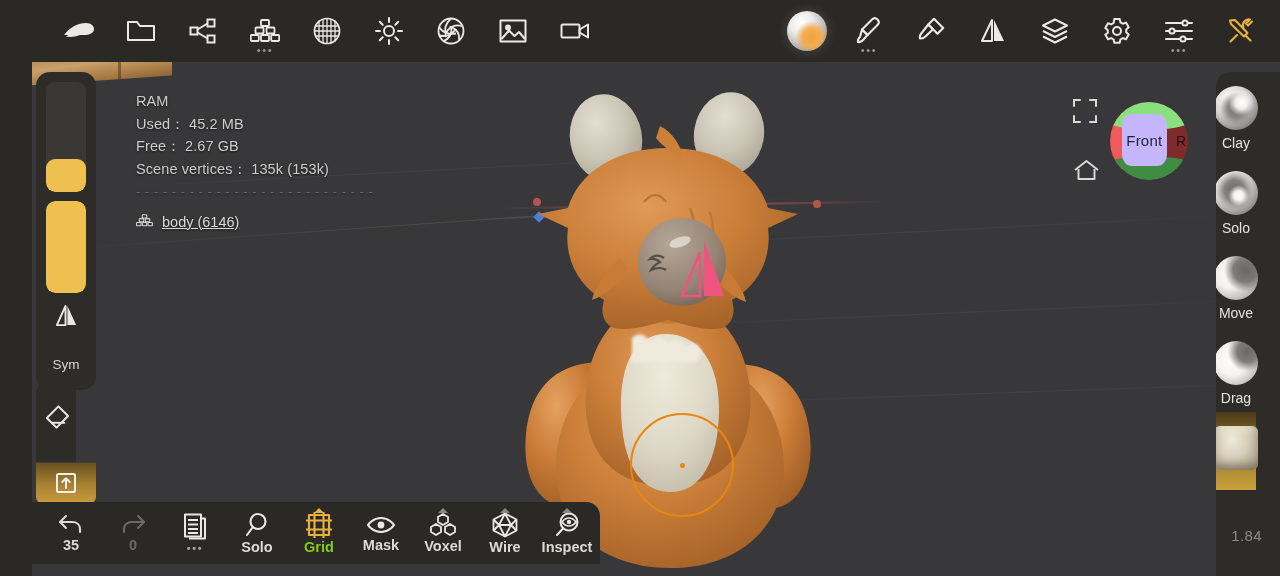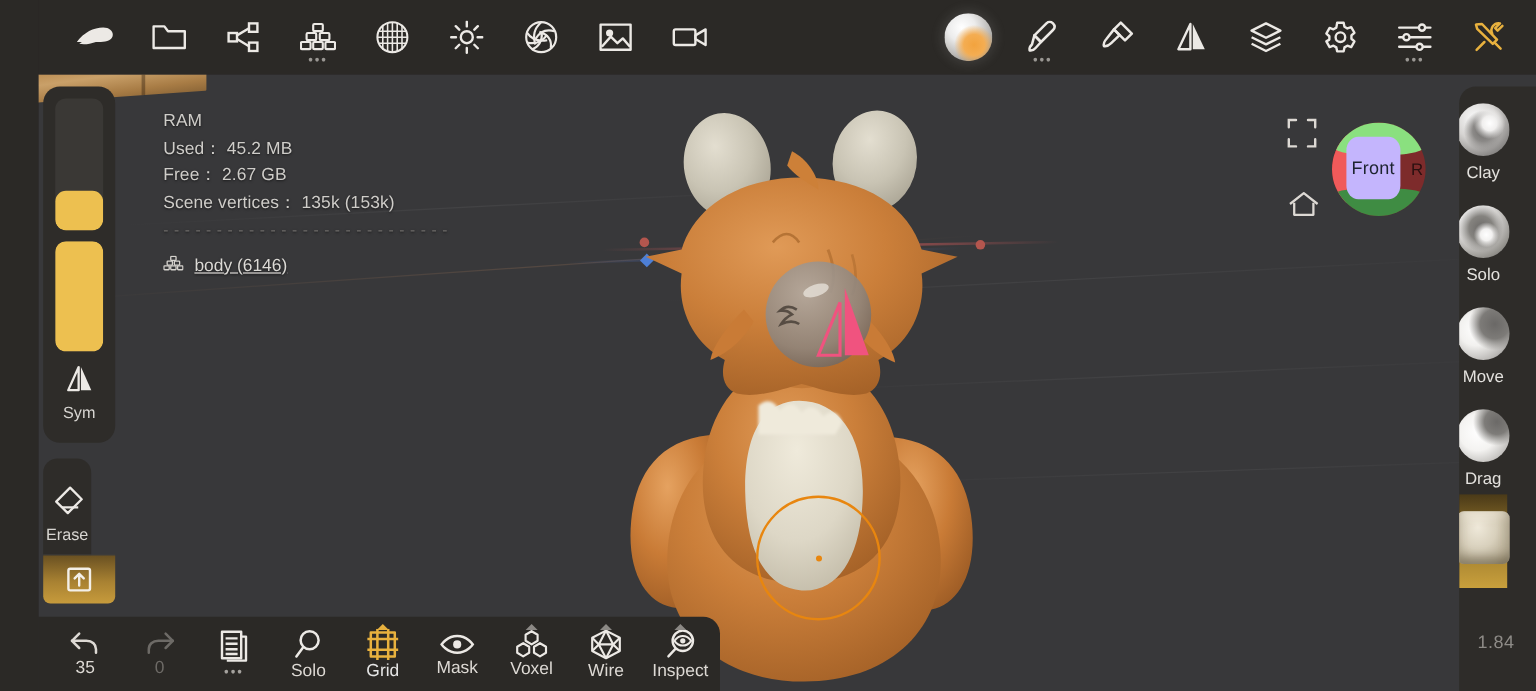--- a/index.html
+++ b/index.html
@@ -85,21 +85,21 @@
     background:#2e2c29; border-radius:14px; padding:10px 0 10px 0;
     display:flex; flex-direction:column; align-items:center;
   }
   .slider {
     width:40px; border-radius:9px; background:#3a3835; position:relative; overflow:hidden;
   }
   .slider .fill { position:absolute; left:0; bottom:0; width:100%; background:#edc050; border-radius:9px; }
   .slider.s1 { height:110px; margin-bottom:9px; }
   .slider.s2 { height:92px; }
   .lp-item { width:60px; padding:10px 0 8px; display:flex; flex-direction:column; align-items:center; gap:3px; cursor:pointer; }
-  .lp-item .lbl { font-size:13.5px; color:#d8d6d2; }
+  .lp-item .lbl { font-size:13.5px; color:#d8d6d2;margin-top:22px; }
   .lpanel2 {
     position:absolute; left:36px; top:382px; width:40px; background:#2e2c29;
     border-radius:12px 12px 0 0; padding:12px 0 10px; display:flex; flex-direction:column; align-items:center;
   }
   .lp-sep { position:absolute; left:36px; top:462px; width:60px; height:1px; background:#403e3a; }
   .upload-cell {
     position:absolute; left:36px; top:463px; width:60px; height:40px;
     background:linear-gradient(180deg,#6a5122 0%, #a98232 55%, #c79b3c 100%);
     display:flex; align-items:center; justify-content:center; cursor:pointer;
     border-radius:0 0 6px 6px;
@@ -114,31 +114,31 @@
   .brush-thumb { width:44px; height:44px; border-radius:50%; position:relative; }
   .brush-item .lbl { font-size:14px; color:#e4e2de; }
   .brush-item.selected { background:linear-gradient(180deg,#4a3a18 0%, #8f7029 40%, #c9a03c 100%); }
   .version {
     position:absolute; right:18px; bottom:32px; font-size:15px; color:#8e8b87;
     letter-spacing:0.4px;
   }
 
   
   .bottombar {
-    position:absolute; left:32px; bottom:0; width:568px; height:62px;
+    position:absolute; left:32px; bottom:12px; width:568px; height:62px;
     background:#2b2926; border-radius:0 14px 0 0;
-    display:flex; align-items:center; padding-left:8px;
+    display:flex; align-items:center; padding-left:8px;font-weight:bold;
   }
   .bb-btn {
     height:62px; min-width:62px; display:flex; flex-direction:column;
     align-items:center; justify-content:center; gap:2px; position:relative; cursor:pointer; padding:0 3px;
   }
   .bb-btn .lbl { font-size:14.5px; color:#ddd9d4; line-height:15px; }
   .bb-btn.dim .lbl { color:#6d6a66; }
-  .bb-btn.active .lbl { color:#e5e5e5; }
+  .bb-btn.active .lbl { color:#84cc16; }
   .bb-btn .dots { color:#a5a29e; font-size:11px; letter-spacing:1.7px; line-height:11px; }
   .caret { position:absolute; top:6px; left:50%; transform:translateX(-50%);
     width:0;height:0;border-left:5px solid transparent;border-right:5px solid transparent;
     border-bottom:5px solid #8c8985; }
   .caret.on { border-bottom-color:#e8b13e; }
 
   
   .vp-ctrl { position:absolute; cursor:pointer; }
   .gizmo {
     position:absolute; right:92px; top:40px; width:78px; height:78px; border-radius:50%;

